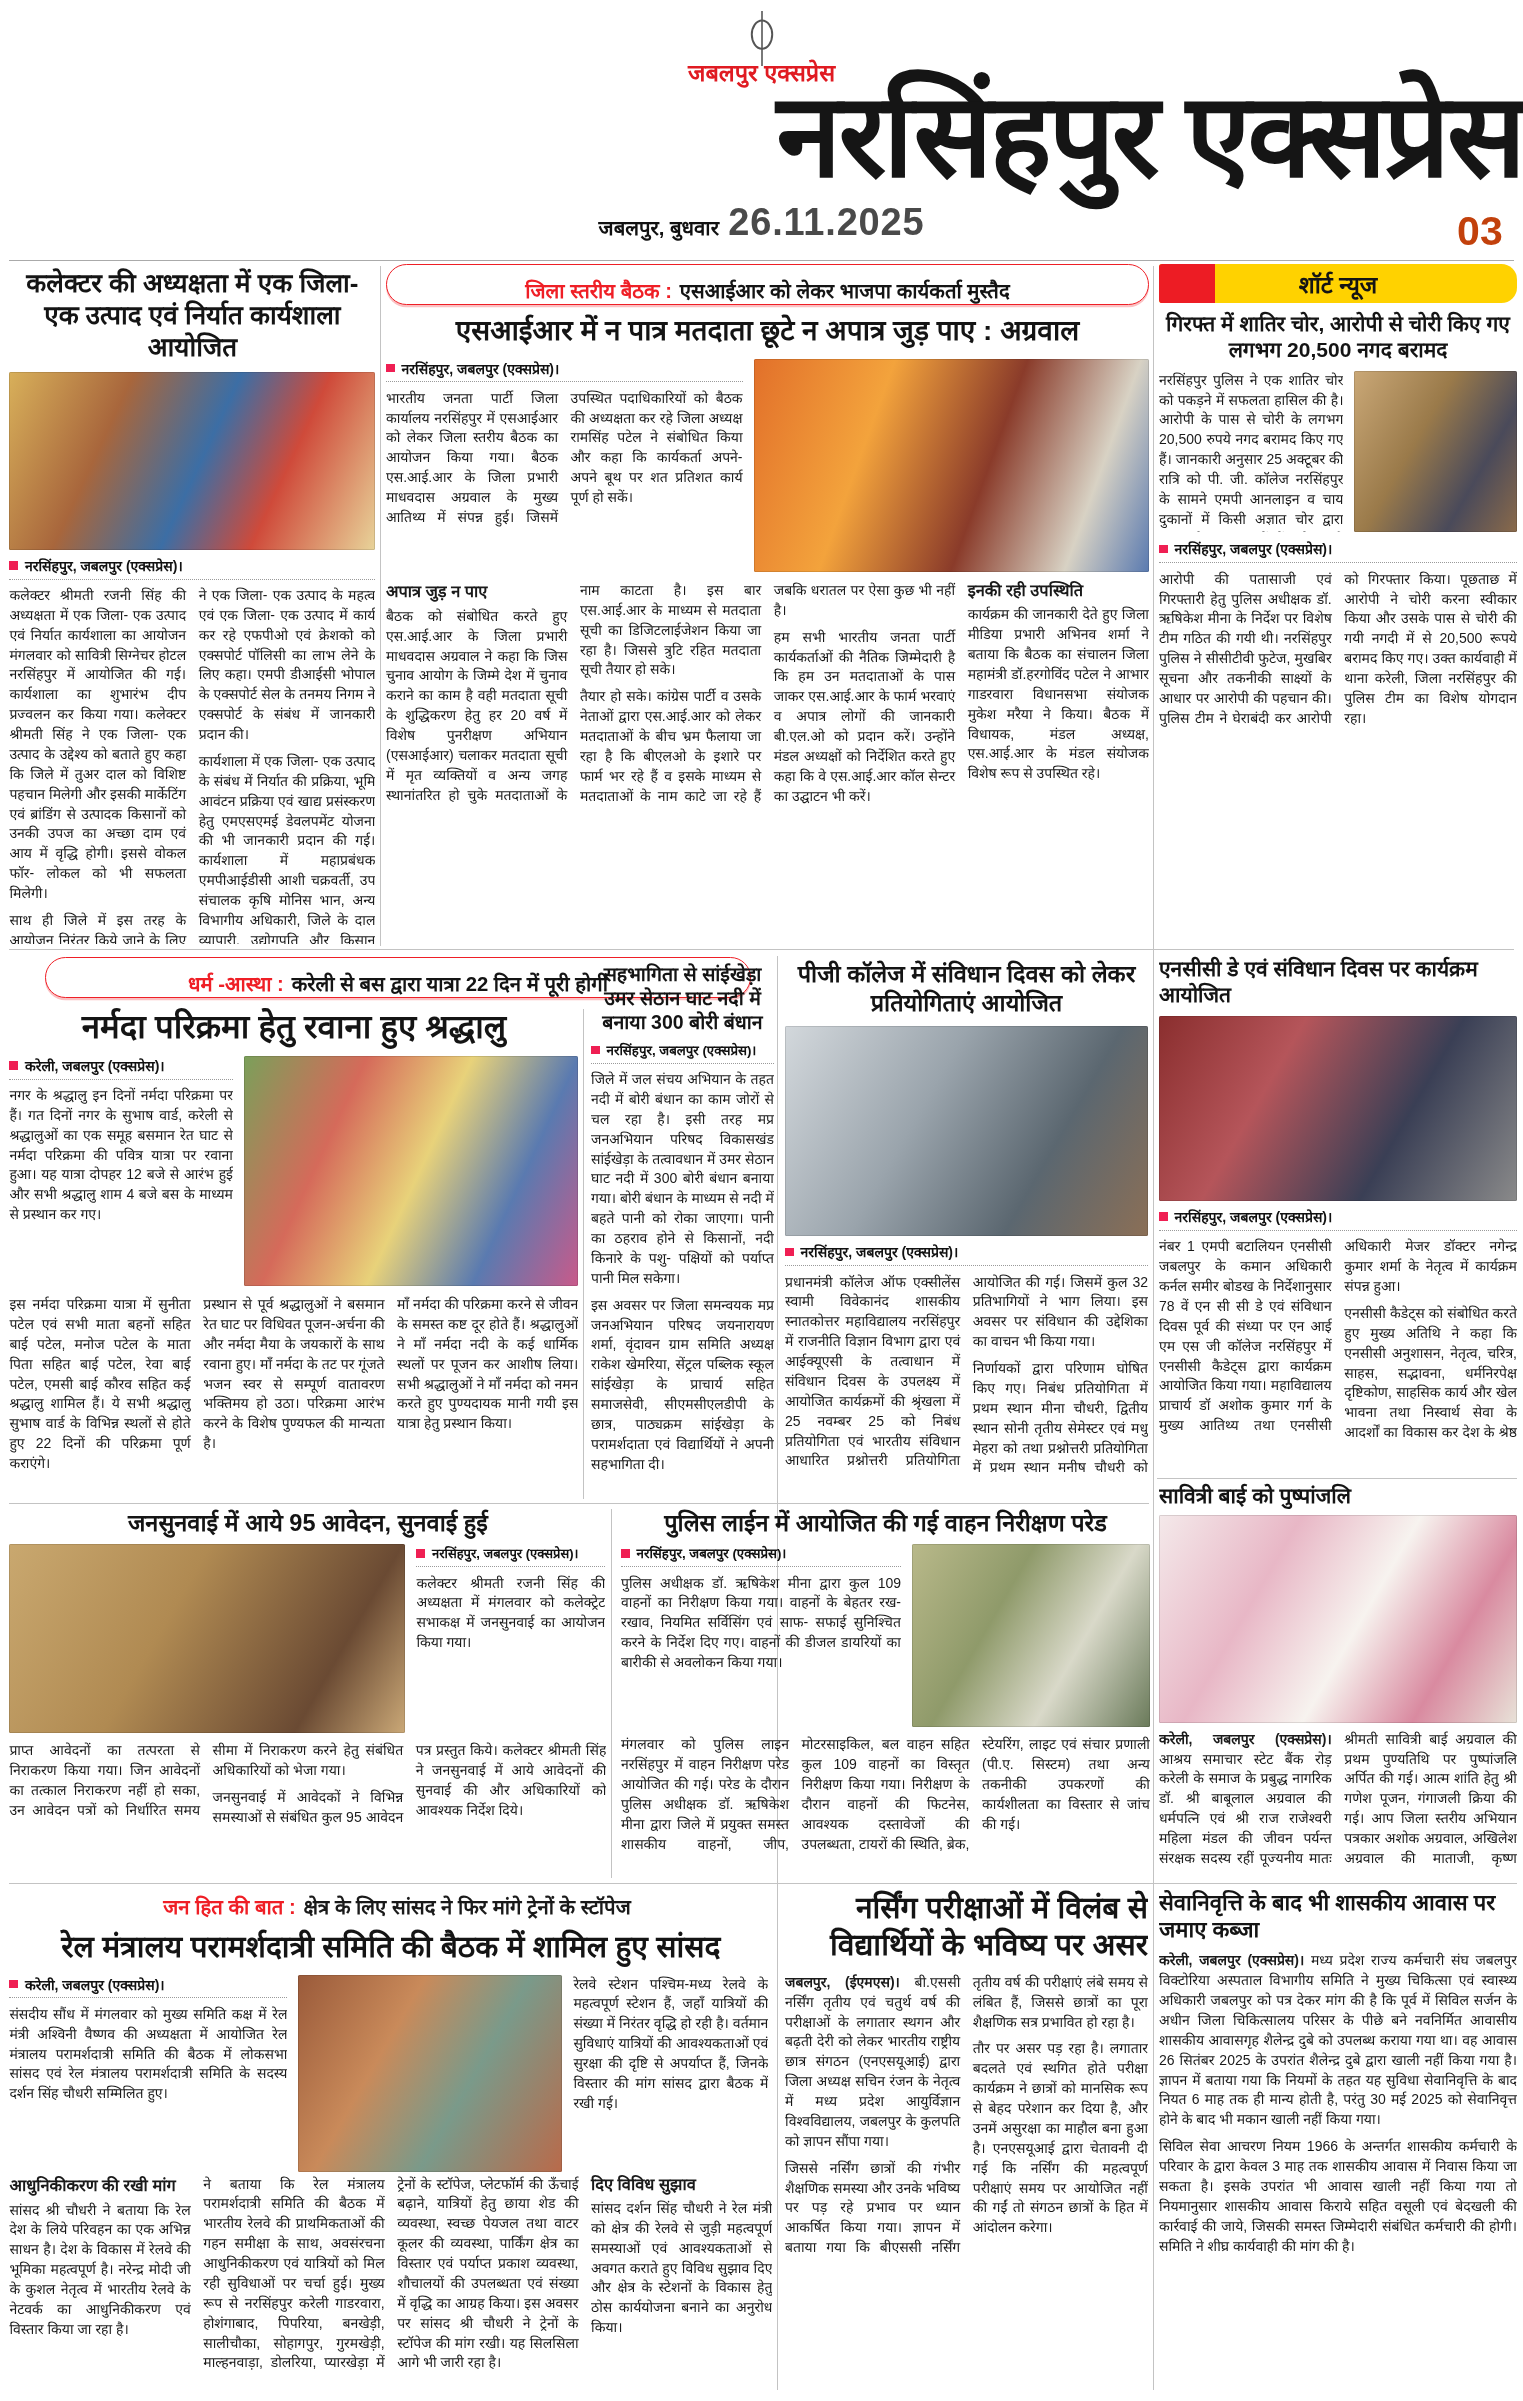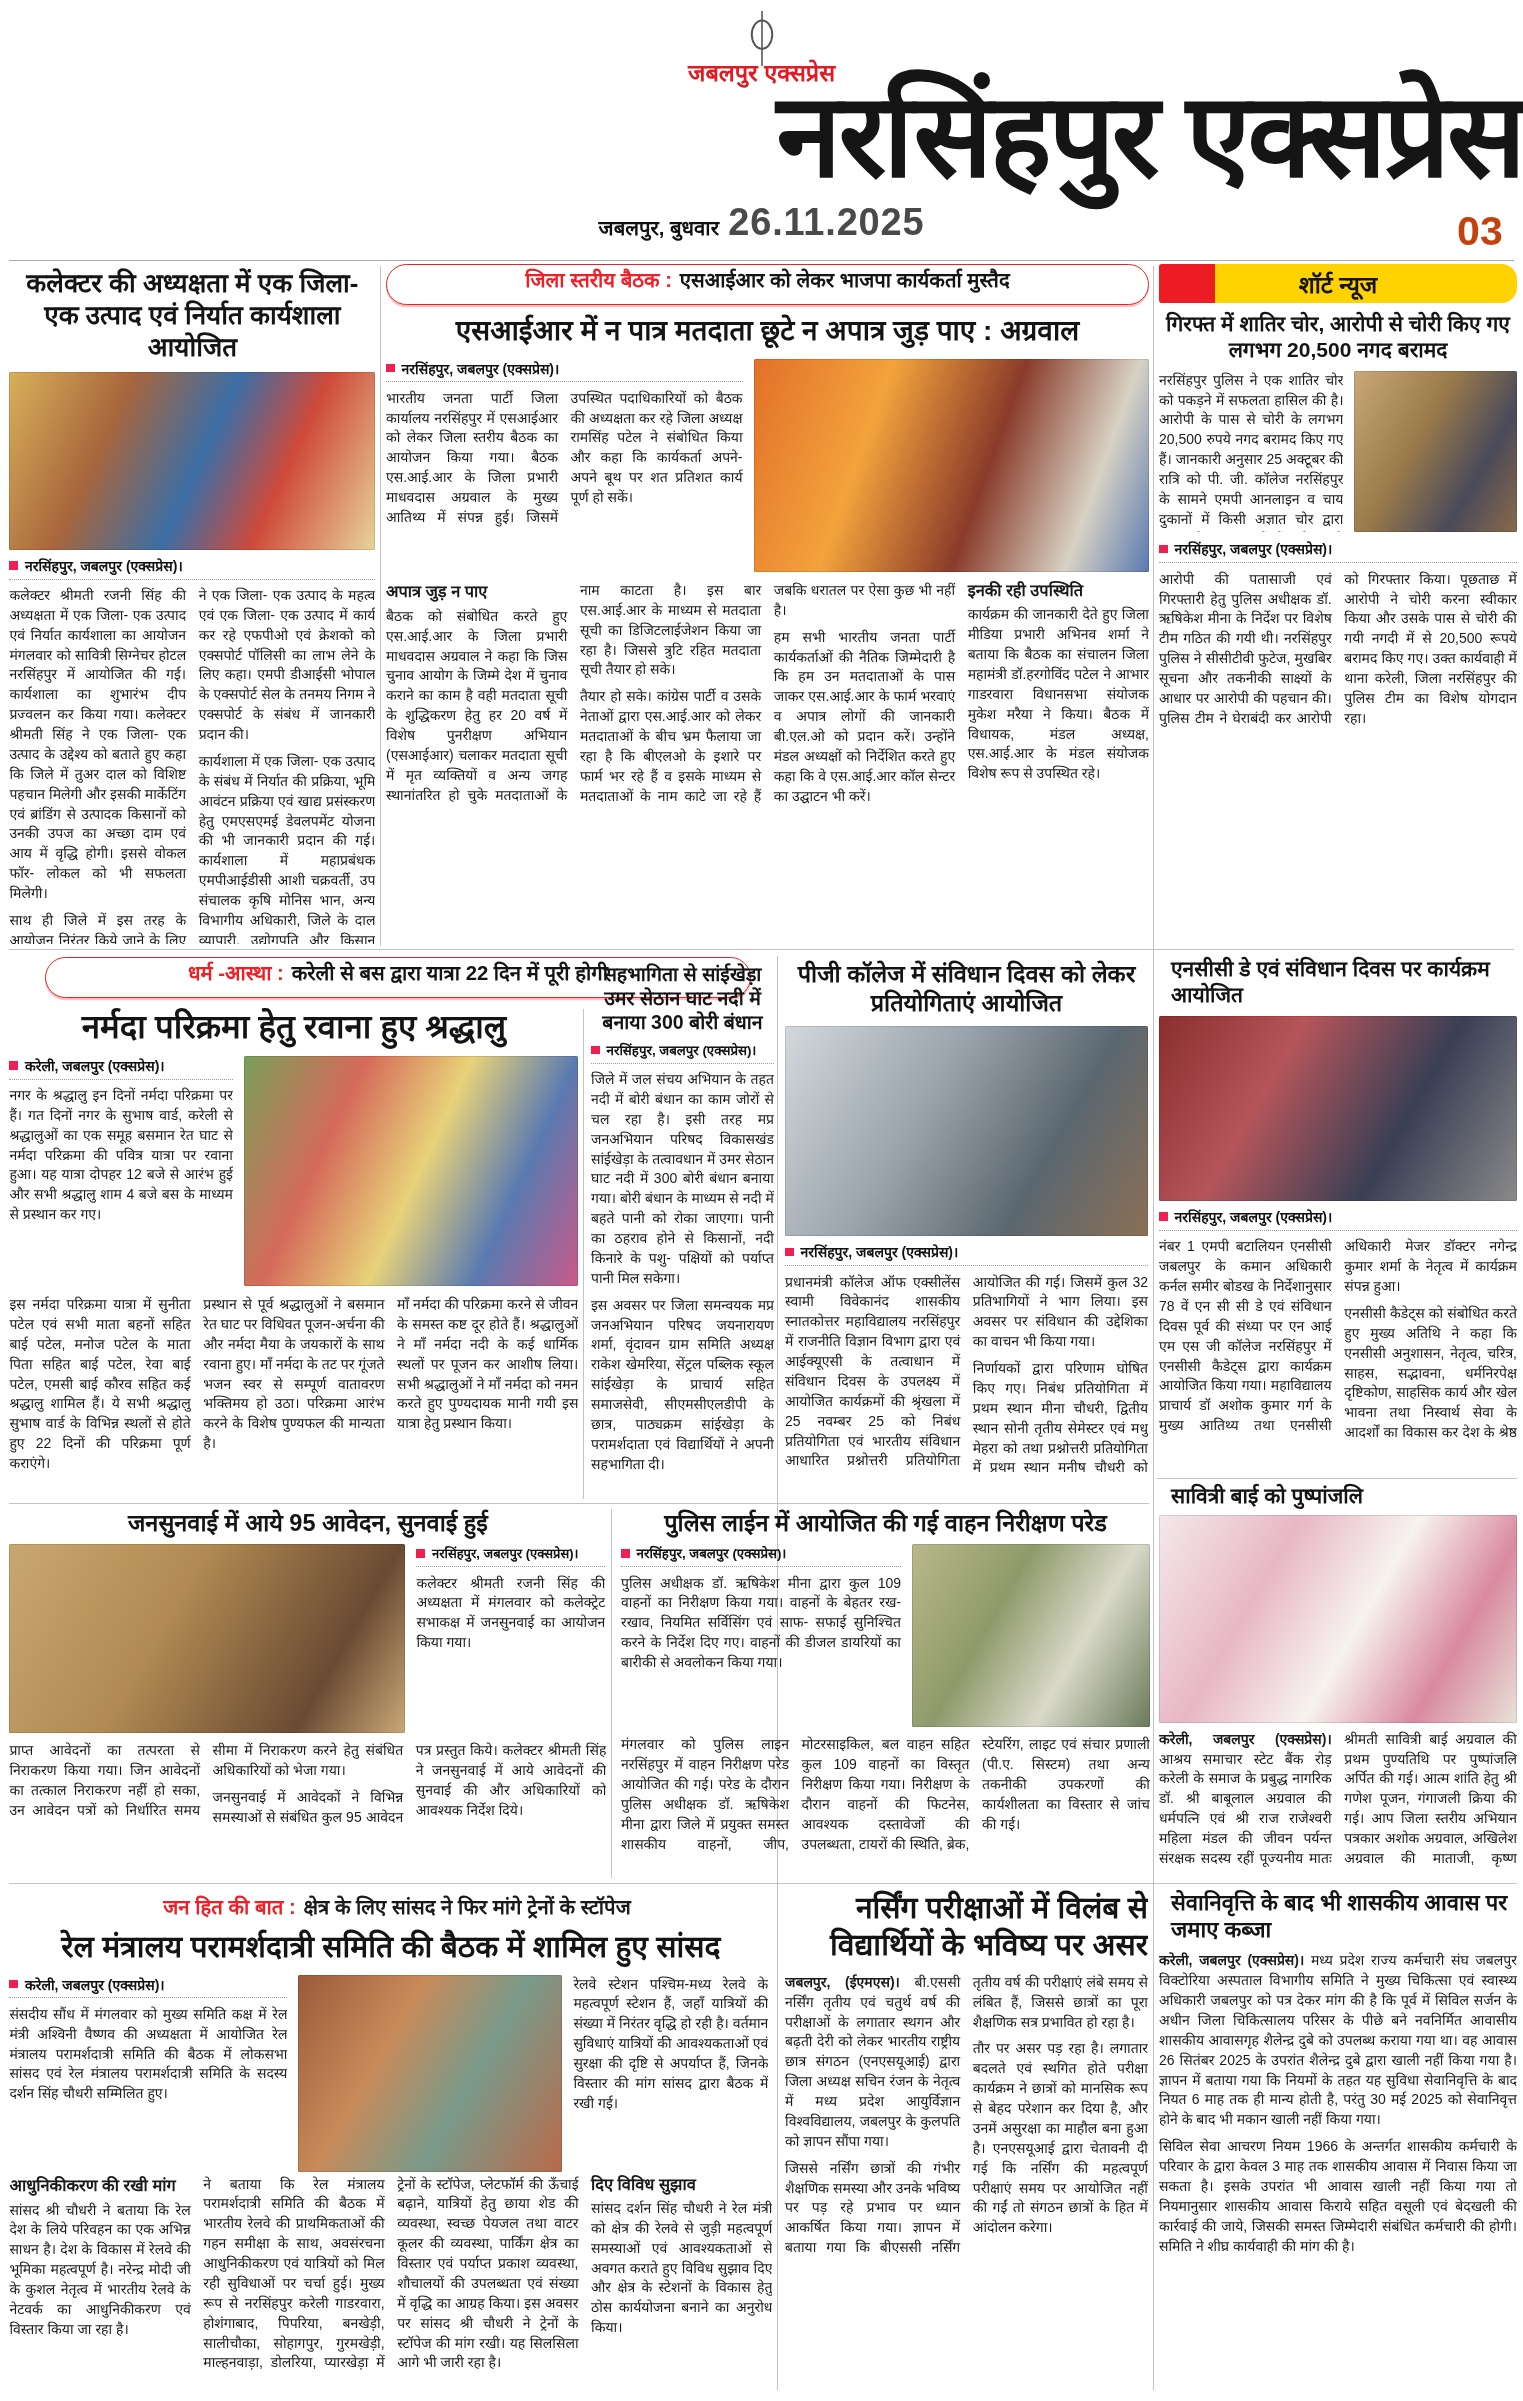--- a/index.html
+++ b/index.html
@@ -12,35 +12,35 @@
   .masthead{width:100%;text-align:right;font-size:117px;font-weight:800;letter-spacing:-3.1px;color:#151515;line-height:1.05;}
   .dateline{width:100%;text-align:center;display:flex;justify-content:center;align-items:baseline;gap:9.4px;}
   .dateline .city{font-size:20.3px;font-weight:800;color:#111;}
   .dateline .date{font-size:38px;font-weight:800;color:#4a4a4a;letter-spacing:0.8px;}
   .pageno{font-size:41px;font-weight:800;color:#c2410c;}
   
   .vline{position:absolute;width:0.8px;background:#c3c3c3;}
   .hline{position:absolute;height:0.8px;background:#c3c3c3;}
   
   .hl{font-weight:800;color:#141414;text-align:center;line-height:1.24;}
-  .hl.left{text-align:left;margin-left:12px;}
+  .hl.left{text-align:left;}
   .nowrap{white-space:nowrap;}
   .byline{display:flex;align-items:center;gap:7px;font-weight:700;font-size:14px;color:#111;}
   .sq{flex:0 0 auto;width:8.6px;height:8.6px;background:#ef1f53;}
   .b-rule{border-bottom:1.6px dotted #9a9a9a;margin:3.9px 0 6.3px;}
   .bt p{text-align:justify;font-size:14px;line-height:1.42;margin:0 0 7px;}
   .bt .sub{font-size:16.4px;font-weight:800;margin:1.6px 0 4.7px;text-align:left;line-height:1.2;}
   .cols2{column-count:2;column-gap:12.5px;}
   .cols3{column-count:3;column-gap:12.5px;}
   .cols4{column-count:4;column-gap:12.5px;}
   .clip{overflow:hidden;}
   .row{display:flex;gap:11px;}
   
   .kicker{border:1.6px solid #ef1f26;border-radius:26.6px;box-shadow:0 2.3px 0 rgba(239,31,38,.28);
-          display:flex;justify-content:center;align-items:flex-start;gap:7.8px;font-weight:800;background:#fff;}
+          display:flex;justify-content:center;align-items:flex-end;gap:7.8px;font-weight:800;background:#fff;}
   .kicker .red{color:#ef1f26;}
   .kicker .blk{color:#141414;}
   .strip{display:flex;justify-content:center;align-items:center;gap:7.8px;font-weight:800;}
   .strip .red{color:#ef1f26;}
   
   .sn-banner{position:relative;height:39px;background:#ffd200;border-radius:3.1px 15.6px 15.6px 3.1px;
              display:flex;align-items:center;justify-content:center;}
   .sn-red{position:absolute;left:0;top:0;width:56px;height:39px;background:#ed1c24;border-radius:3.1px 0 0 3.1px;}
   .sn-text{font-size:23.5px;font-weight:800;color:#141414;}
   

